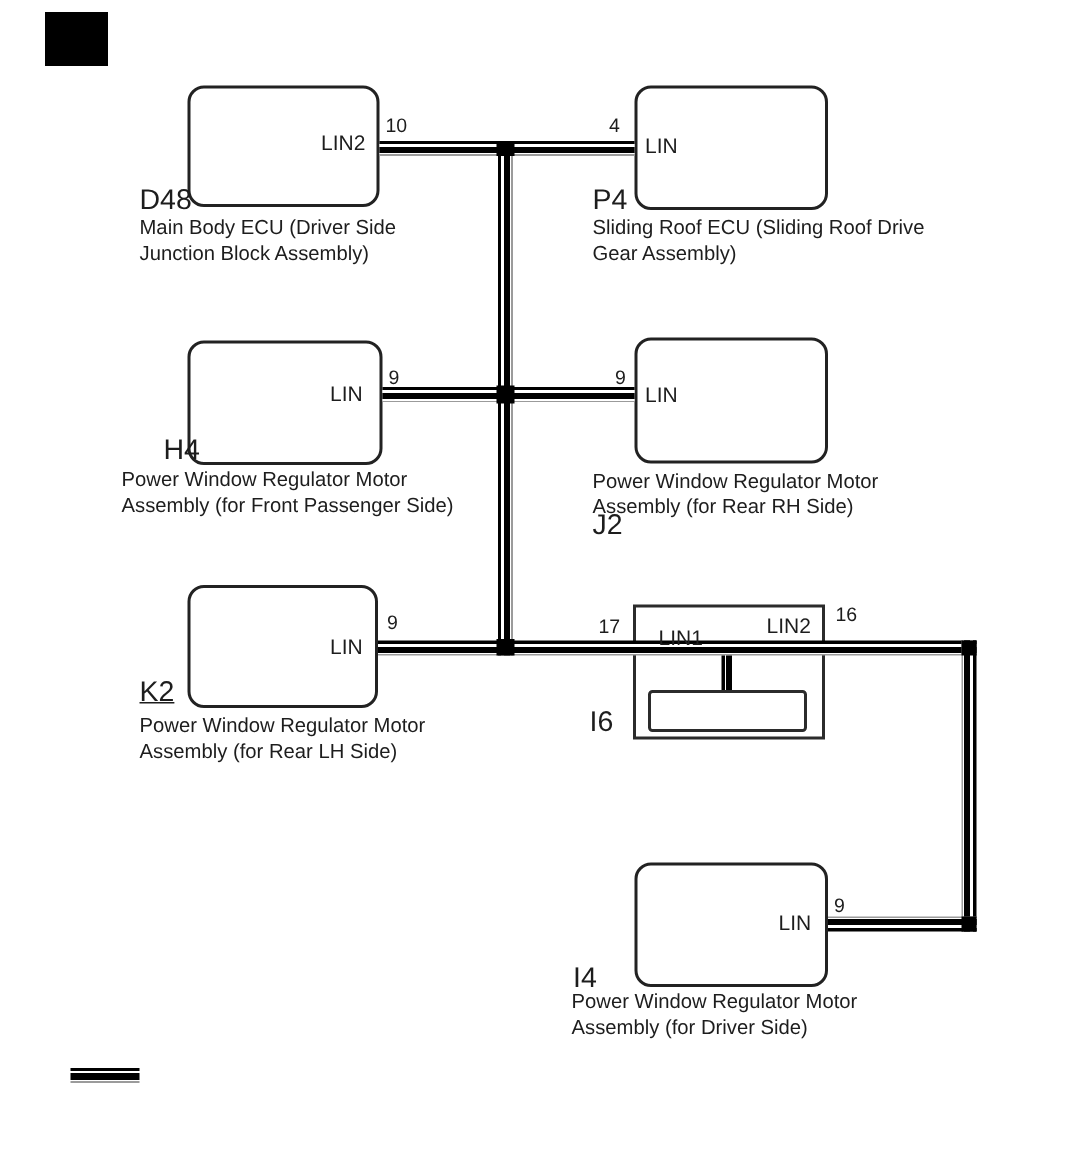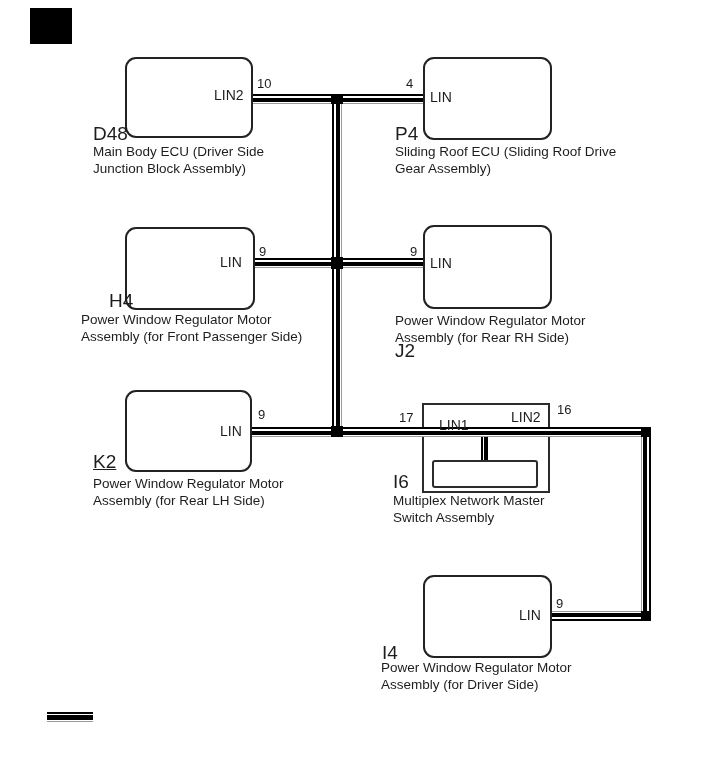--- a/index.html
+++ b/index.html
@@ -102,20 +102,18 @@
   <div class="caption" style="left:395px; top:144px;">Sliding Roof ECU (Sliding Roof Drive
 Gear Assembly)</div>
   <div class="caption" style="left:93px;  top:144px;">Main Body ECU (Driver Side
 Junction Block Assembly)</div>
   <div class="caption" style="left:81px;  top:312px;">Power Window Regulator Motor
 Assembly (for Front Passenger Side)</div>
   <div class="caption" style="left:395px; top:313px;">Power Window Regulator Motor
 Assembly (for Rear RH Side)</div>
   <div class="caption" style="left:93px;  top:476px;">Power Window Regulator Motor
 Assembly (for Rear LH Side)</div>
-  <div class="caption" style="left:393px; top:493px;">Multiplex Network Master
-Switch Assembly</div>
   <div class="caption" style="left:381px; top:660px;">Power Window Regulator Motor
 Assembly (for Driver Side)</div>
 
   <div class="legend-swatch"></div>
 
 </div>
 
 </body></html>

